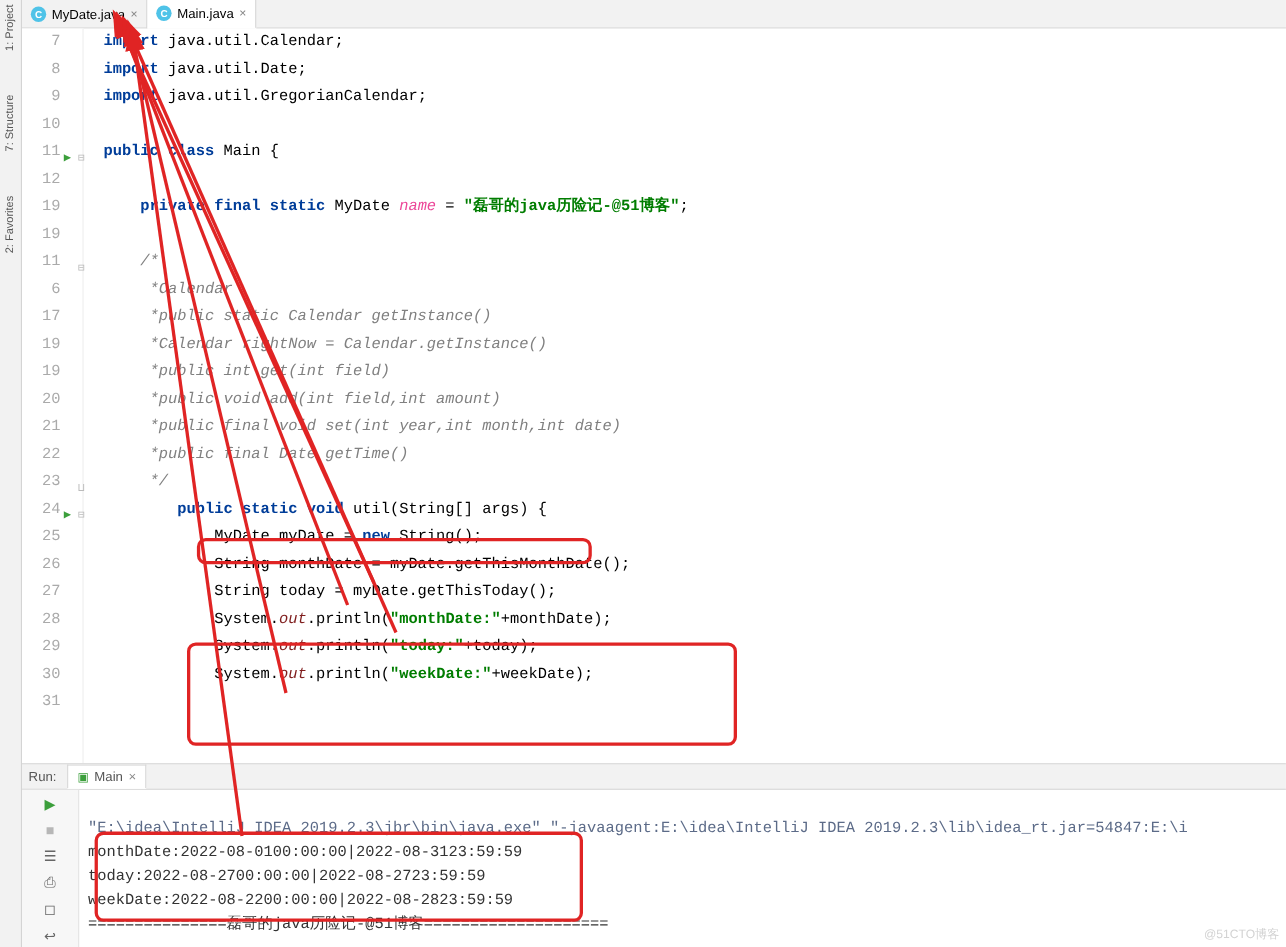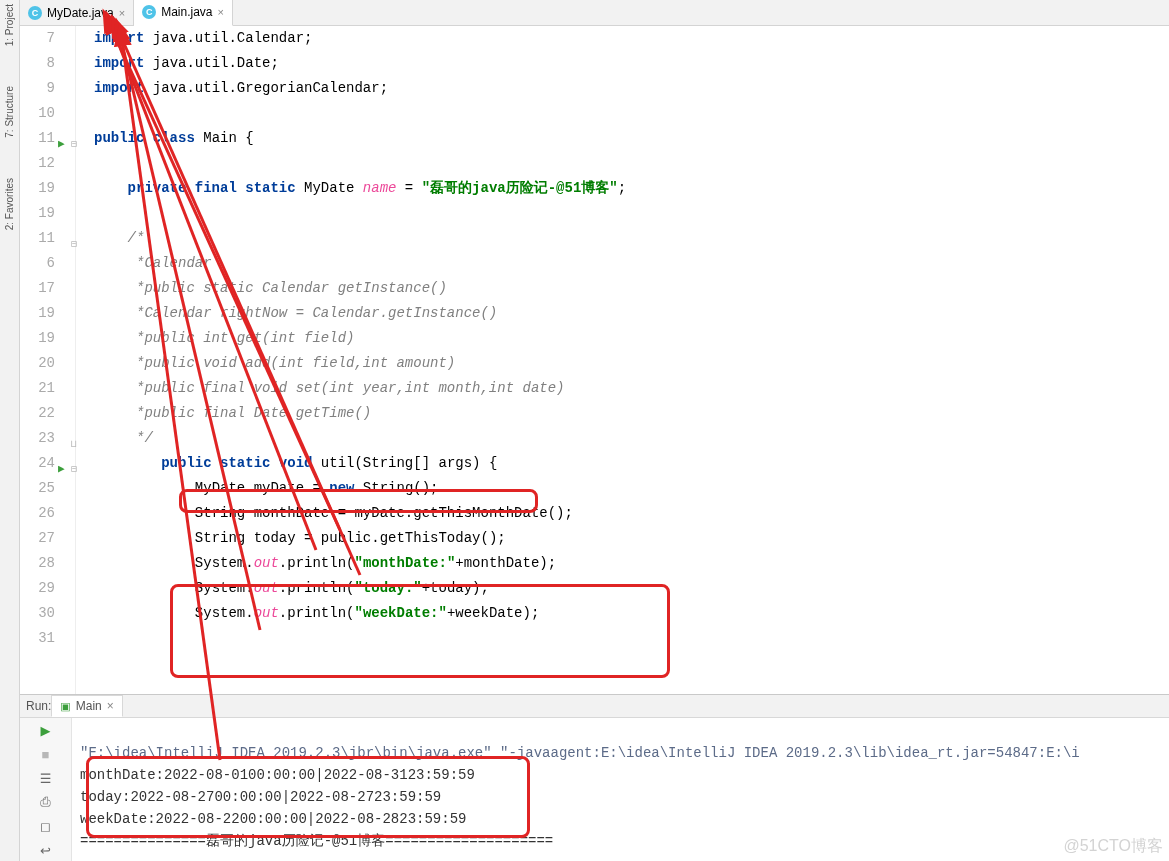--- a/index.html
+++ b/index.html
@@ -88,38 +88,39 @@
     width: 10px;
     text-align: center;
   }
   .code-area { flex: 1; padding-left: 18px; }
   .code-area .cl { height: 25px; white-space: pre; }
 
   .kw { color: #003d99; font-weight: bold; }
   .cm { color: #808080; font-style: italic; }
   .str { color: #007d00; font-weight: bold; }
   .field { color: #ec4899; font-style: italic; }
-  .staticref { color: #ec4899; font-style: italic; }
+  .staticref { color: #7f1d1d; font-style: italic; }
 
   .toolwin {
     position: absolute;
     left: 20px; right: 0;
     top: 694px;
     bottom: 0;
     border-top: 1px solid #c9c9c9;
     background: #fff;
     display: flex;
     flex-direction: column;
   }
   .toolwin-header {
     height: 24px;
     background: #f2f2f2;
     border-bottom: 1px solid #d8d8d8;
     display: flex; align-items: center;
     padding-left: 6px;
+    gap: 10px;
     font-size: 12px;
     color: #555;
   }
   .toolwin-header .tw-tab {
     display: flex; align-items: center; gap: 5px;
     padding: 2px 8px;
     background: #fff;
     border: 1px solid #d8d8d8;
     border-bottom-color: #fff;
     height: 22px;
@@ -157,21 +158,21 @@
   }
   .anno-arrows {
     position: absolute;
     left: 0; top: 0; width: 1169px; height: 861px;
     pointer-events: none;
   }
   .watermark {
     position: absolute;
     right: 6px; bottom: 4px;
     color: #d3d3d3;
-    font-size: 16px;
+    font-size: 11px;
   }
 </style>
 </head>
 <body>
 
 <div class="sidebar-left">
   <span>1: Project</span>
   <span>7: Structure</span>
   <span>2: Favorites</span>
 </div>
@@ -237,21 +238,21 @@
     <div class="cl cm">    <span> *public static Calendar getInstance()</span></div>
     <div class="cl cm">    <span> *Calendar rightNow = Calendar.getInstance()</span></div>
     <div class="cl cm">    <span> *public int get(int field)</span></div>
     <div class="cl cm">    <span> *public void add(int field,int amount)</span></div>
     <div class="cl cm">    <span> *public final void set(int year,int month,int date)</span></div>
     <div class="cl cm">    <span> *public final Date getTime()</span></div>
     <div class="cl cm">    <span> */</span></div>
     <div class="cl">        <span class="kw">public static void</span><span> util(String[] args) {</span></div>
     <div class="cl">            <span>MyDate myDate = </span><span class="kw">new</span><span> String();</span></div>
     <div class="cl">            <span>String monthDate = myDate.getThisMonthDate();</span></div>
-    <div class="cl">            <span>String today = public.getThisToday();</span></div>
+    <div class="cl">            <span>String today = myDate.getThisToday();</span></div>
     <div class="cl">            <span>System.</span><span class="staticref">out</span><span>.println(</span><span class="str">"monthDate:"</span><span>+monthDate);</span></div>
     <div class="cl">            <span>System.</span><span class="staticref">out</span><span>.println(</span><span class="str">"today:"</span><span>+today);</span></div>
     <div class="cl">            <span>System.</span><span class="staticref">out</span><span>.println(</span><span class="str">"weekDate:"</span><span>+weekDate);</span></div>
   </div>
 </div>
 
 <div class="toolwin">
   <div class="toolwin-header">
     <span>Run:</span>
     <div class="tw-tab">

